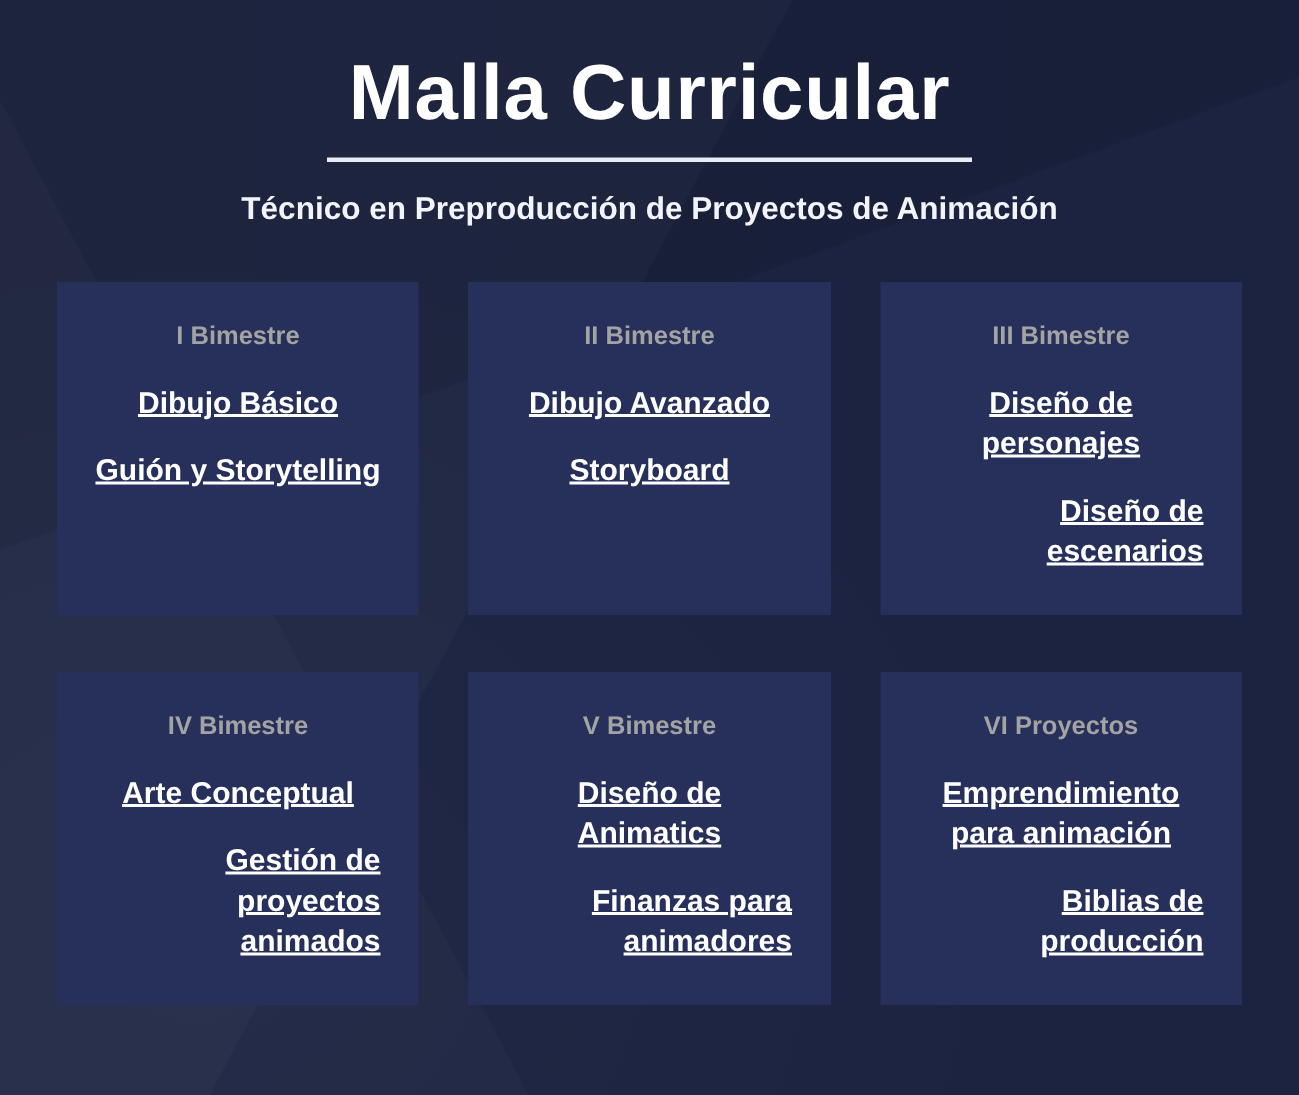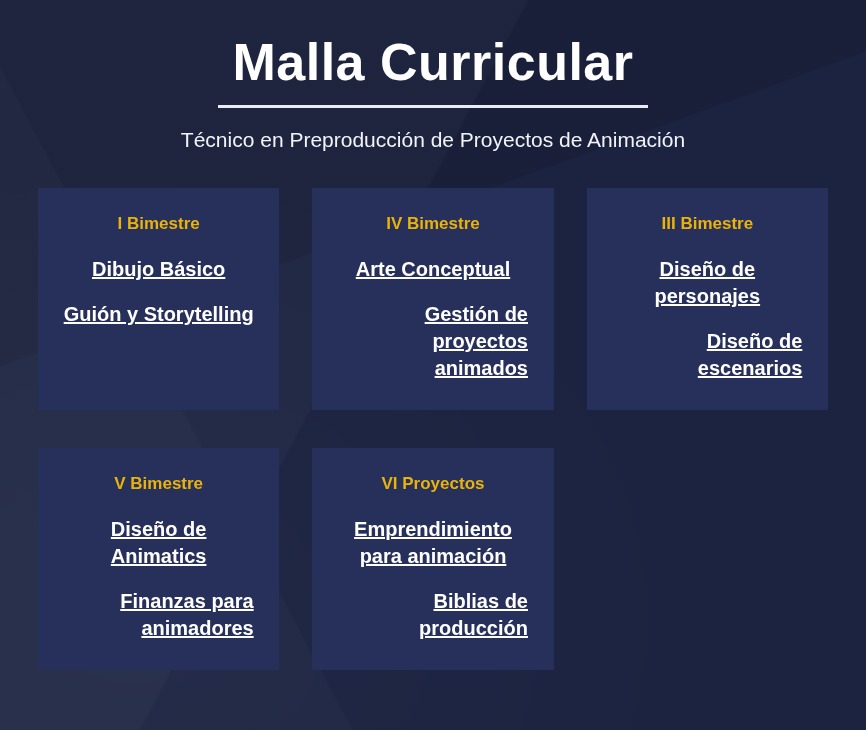--- a/index.html
+++ b/index.html
@@ -41,42 +41,42 @@
     letter-spacing: 0.5px;
     line-height: 1.1;
     display: inline-block;
     padding: 0 14px 14px 14px;
     border-bottom: 3px solid #e9ecf5;
     color: #ffffff;
   }
   .subtitle {
     margin-top: 20px;
     font-size: 21px;
-    font-weight: normal;
+    font-weight: bold;
     color: #f2f4fa;
   }
   .grid {
     margin: 36px auto 0 auto;
     width: 790px;
     display: grid;
     grid-template-columns: repeat(3, 1fr);
     grid-template-rows: repeat(2, 222px);
     column-gap: 33px;
     row-gap: 38px;
   }
   .card {
     background: #27305a;
     padding: 26px 18px 18px 18px;
     text-align: center;
     display: flex;
     flex-direction: column;
     align-items: center;
   }
   .card-title {
-    color: #eab308;
+    color: #a3a3a3;
     font-size: 17px;
     font-weight: bold;
     margin-bottom: 22px;
   }
   .course {
     font-size: 20px;
     font-weight: bold;
     line-height: 1.35;
     color: #ffffff;
     margin-bottom: 18px;
@@ -98,31 +98,36 @@
   </div>
 
   <div class="grid">
 
     <div class="card">
       <div class="card-title">I Bimestre</div>
       <div class="course">Dibujo Básico</div>
       <div class="course">Guión y Storytelling</div>
     </div>
 
-
     <div class="card">
-      <div class="card-title">IV Bimestre</div>
-      <div class="course">Arte Conceptual</div>
-      <div class="course">Gestión de proyectos animados</div>
+      <div class="card-title">II Bimestre</div>
+      <div class="course">Dibujo Avanzado</div>
+      <div class="course">Storyboard</div>
     </div>
 
     <div class="card">
       <div class="card-title">III Bimestre</div>
       <div class="course">Diseño de personajes</div>
       <div class="course">Diseño de escenarios</div>
+    </div>
+
+    <div class="card">
+      <div class="card-title">IV Bimestre</div>
+      <div class="course">Arte Conceptual</div>
+      <div class="course">Gestión de proyectos animados</div>
     </div>
 
     <div class="card">
       <div class="card-title">V Bimestre</div>
       <div class="course">Diseño de Animatics</div>
       <div class="course">Finanzas para animadores</div>
     </div>
 
     <div class="card">
       <div class="card-title">VI Proyectos</div>

